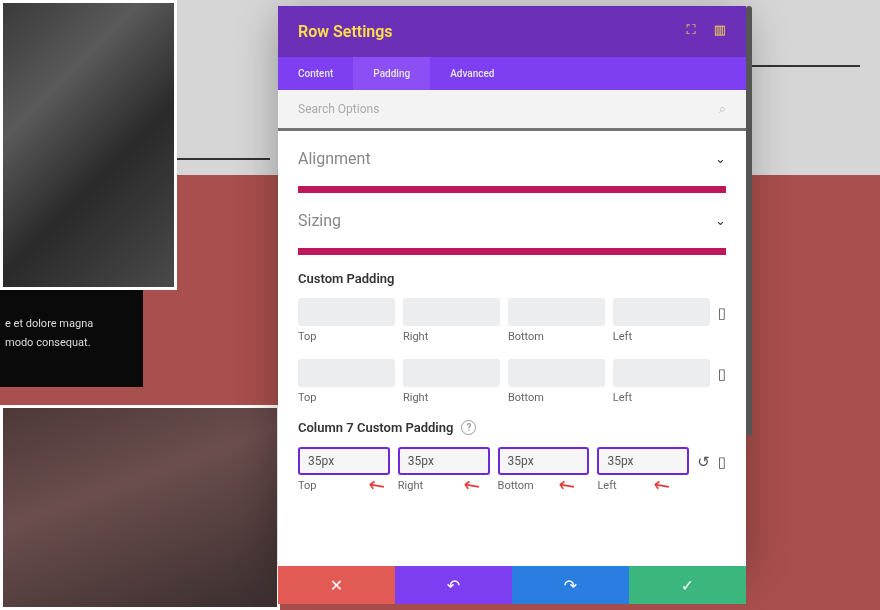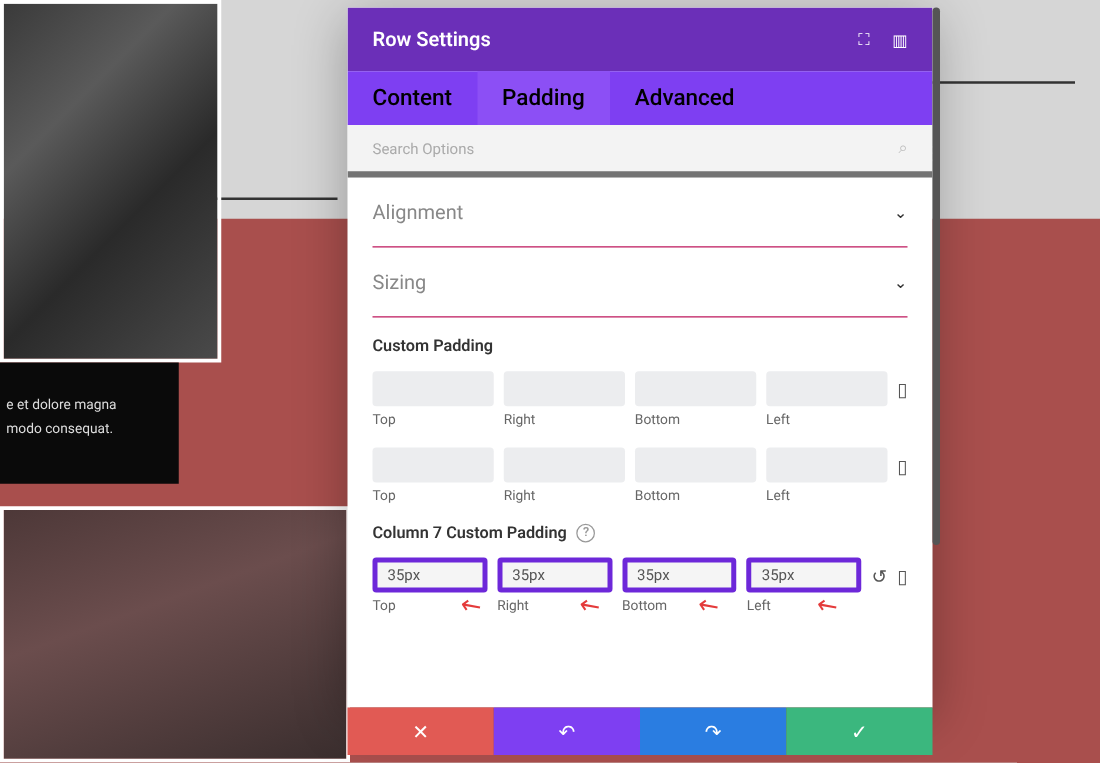--- a/index.html
+++ b/index.html
@@ -5,43 +5,43 @@
 *{margin:0;padding:0;box-sizing:border-box;font-family:-apple-system,BlinkMacSystemFont,"Segoe UI",Roboto,sans-serif}
 body{width:880px;height:610px;background:#d6d6d6;position:relative;overflow:hidden}
 .bg-red{position:absolute;top:175px;left:0;right:0;bottom:0;background:#a94f4d}
 .hr-top{position:absolute;top:65px;left:360px;width:500px;height:2px;background:#333}
 .hr-left{position:absolute;top:158px;left:170px;width:100px;height:2px;background:#333}
 .bg-txt{position:absolute;top:110px;left:740px;color:#fff;font-size:22px;font-weight:300}
 .img-city{position:absolute;top:0;left:0;width:177px;height:290px;background:linear-gradient(135deg,#3a3a3a 0%,#5a5a5a 30%,#2a2a2a 60%,#4a4a4a 100%);border:3px solid #fff}
 .caption{position:absolute;top:290px;left:0;width:143px;background:#0a0a0a;color:#ddd;font-size:11px;padding:25px 12px 35px 5px;line-height:1.7}
 .img-sky{position:absolute;top:405px;left:0;width:280px;height:205px;background:linear-gradient(160deg,#4d3838 0%,#6b4d4d 40%,#3a2e2e 100%);border:3px solid #fff}
 .panel{position:absolute;top:6px;left:278px;width:468px;height:560px;background:#fff;box-shadow:0 10px 40px rgba(0,0,0,0.3);display:flex;flex-direction:column;overflow:hidden}
-.p-head{background:#6b2fb8;color:#ffffff;padding:16px 20px;display:flex;align-items:flex-end;justify-content:space-between}
+.p-head{background:#6b2fb8;color:#fde047;padding:16px 20px;display:flex;align-items:flex-start;justify-content:space-between}
 .p-title{font-size:16px;font-weight:600}
 .p-icons{display:flex;gap:18px}
 .p-icons span{cursor:pointer;font-size:13px}
 .tabs{background:#7e3ff2;display:flex}
-.tab{padding:11px 20px;color:#000000;font-size:18px;font-weight:500;cursor:pointer}
+.tab{padding:11px 20px;color:#e5e5e5;font-size:10px;font-weight:500;cursor:pointer}
 .tab.active{background:#8c4ff5}
-.search{background:#f3f3f3;padding:11px 20px;display:flex;align-items:center;justify-content:space-between;border-bottom:5px solid #737373}
+.search{background:#f3f3f3;padding:11px 20px;display:flex;align-items:center;justify-content:space-between;border-bottom:3px solid #737373}
 .search span:first-child{color:#aaa;font-size:12px}
 .search-ic{color:#bbb;font-size:13px}
 .body{flex:1;overflow-y:auto;padding:0 20px 20px}
-.sect{border-bottom:1px solid #be185d;padding:18px 0;display:flex;align-items:center;justify-content:space-between;cursor:pointer}
+.sect{border-bottom:7px solid #be185d;padding:18px 0;display:flex;align-items:center;justify-content:space-between;cursor:pointer}
 .sect-t{font-size:16px;color:#888}
 .sect.open .sect-t{color:#2a7de1}
 .chev{color:#333;font-size:13px}
 .sect.open .chev{color:#2a7de1}
 .grp{padding:16px 0 0}
 .grp-lbl{font-size:13px;font-weight:600;color:#333;margin-bottom:12px;display:flex;align-items:center;gap:8px}
 .help{width:15px;height:15px;border:1px solid #999;border-radius:50%;display:inline-flex;align-items:center;justify-content:center;font-size:10px;color:#999}
 .row4{display:flex;gap:8px;align-items:flex-start}
 .fld{flex:1}
 .fld input{width:100%;height:28px;background:#ecedef;border:none;border-radius:3px;padding:0 8px;font-size:12px;color:#555}
-.fld.hl input{border:4px solid #6d28d9;background:#f5f5f5}
+.fld.hl input{border:2px solid #6d28d9;background:#f5f5f5}
 .fld-lbl{font-size:11px;color:#666;margin-top:4px}
 .side-ic{display:flex;gap:8px;padding-top:6px}
 .side-ic span{color:#555;font-size:15px;cursor:pointer}
 .arrow{position:absolute;color:#e43b3b;font-size:20px;transform:rotate(-35deg);pointer-events:none}
 .footer{position:absolute;top:566px;left:278px;width:468px;height:38px;display:flex}
 .fbtn{flex:1;display:flex;align-items:center;justify-content:center;color:#fff;cursor:pointer;font-size:16px}
 .fb-red{background:#e15a54}
 .fb-purple{background:#7e3ff2}
 .fb-blue{background:#2a7de1}
 .fb-green{background:#3bb77e}

